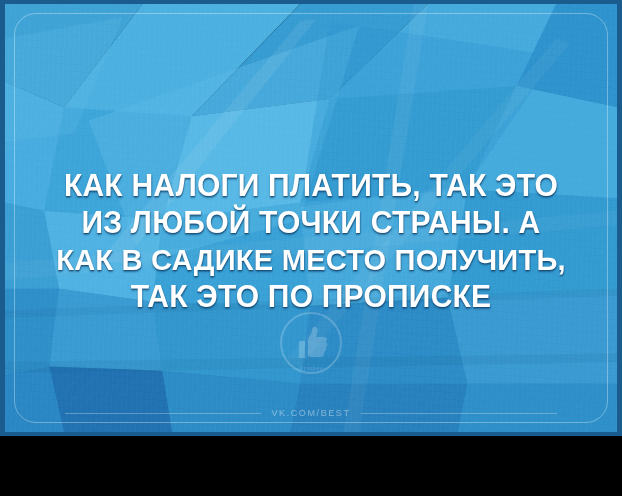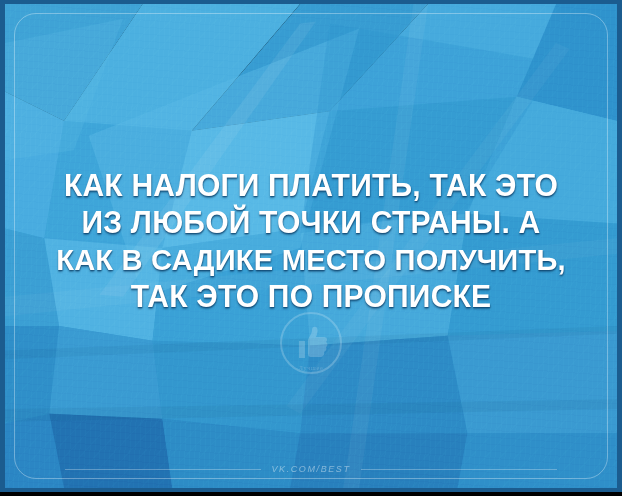--- a/index.html
+++ b/index.html
@@ -11,21 +11,21 @@
     width: 622px;
     height: 496px;
     overflow: hidden;
     font-family: "Liberation Sans", sans-serif;
   }
 
   
   .card {
     position: relative;
     width: 622px;
-    height: 492px;
+    height: 436px;
     box-sizing: border-box;
     border-top: 4px solid #1b5c8f;
     border-bottom: 4px solid #1b5c8f;
     border-left: 5px solid #1b5c8f;
     border-right: 5px solid #1b5c8f;
     background: #7f1d1d;
     overflow: hidden;
   }
 
   
@@ -133,21 +133,20 @@
     height: 1px;
     background: rgba(255,255,255,0.28);
   }
   .footer .wm-text {
     flex: 0 0 auto;
     color: rgba(255,255,255,0.42);
     font-size: 9px;
     letter-spacing: 1.6px;
     font-family: "Liberation Sans", sans-serif;
     white-space: nowrap;
-    font-style: italic;
   }
 </style>
 </head>
 <body>
 
 <div class="card">
 
   <svg class="bg-poly" viewBox="0 0 622 496" preserveAspectRatio="none">
     <defs>
       <linearGradient id="gv" x1="0" y1="0" x2="0" y2="1">

